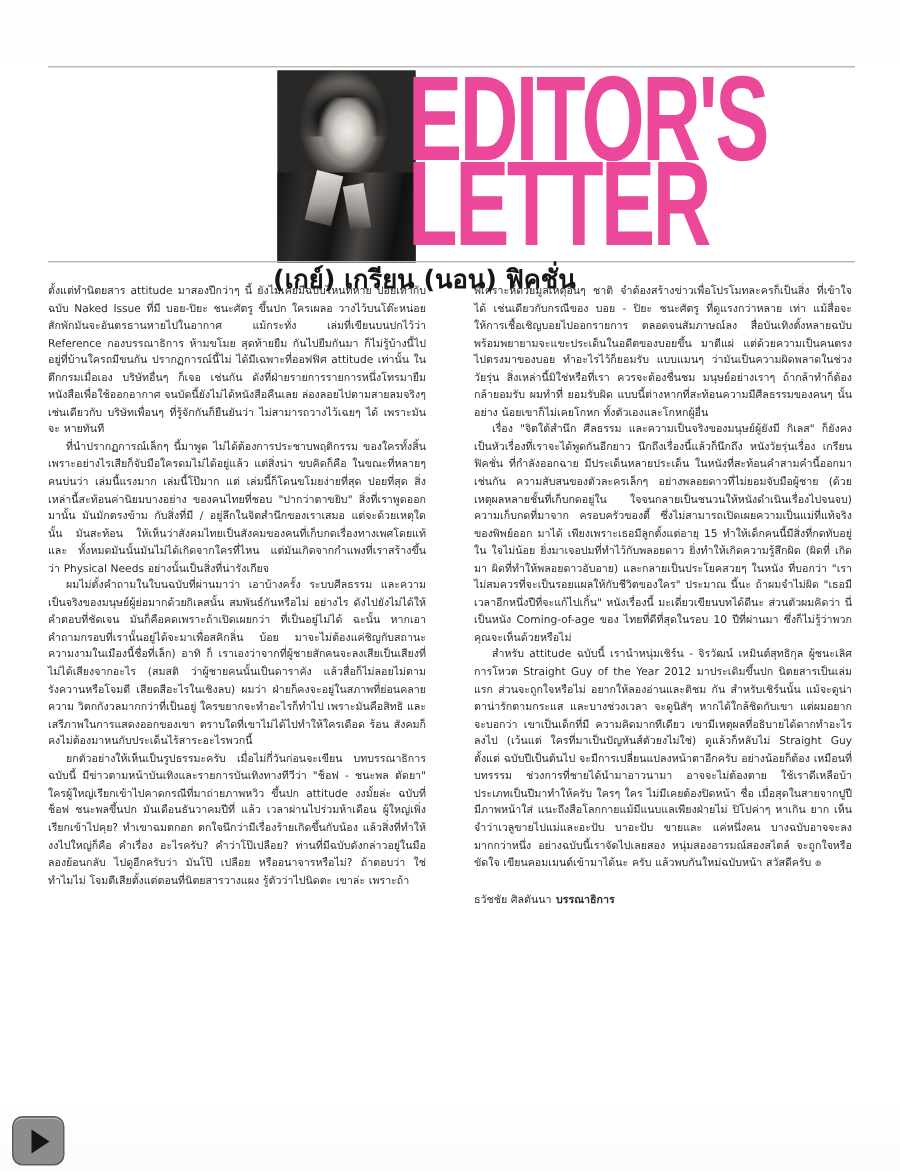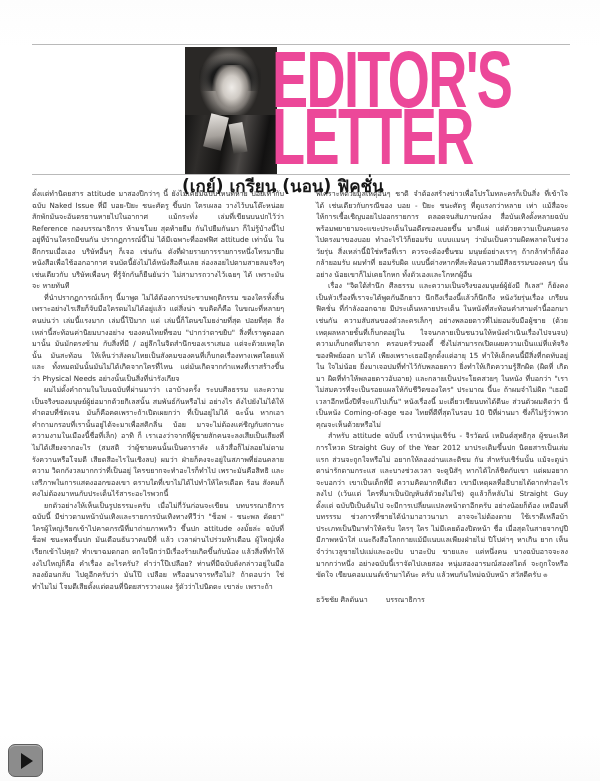--- a/index.html
+++ b/index.html
@@ -153,22 +153,22 @@
 
   .signature {
     margin-top: 13px;
     font-size: 7.1px;
     line-height: 11px;
     color: #2b2b2b;
   }
   .signature .sig-name {
   }
   .signature .sig-role {
-    font-weight: 400;
-    margin-left: 18px;
+    font-weight: 700;
+    margin-left: 3px;
   }
 
   
   #play-button {
     position: absolute;
     left: 8px;
     top: 744px;
     width: 33px;
     height: 31px;
     border-radius: 7px;

